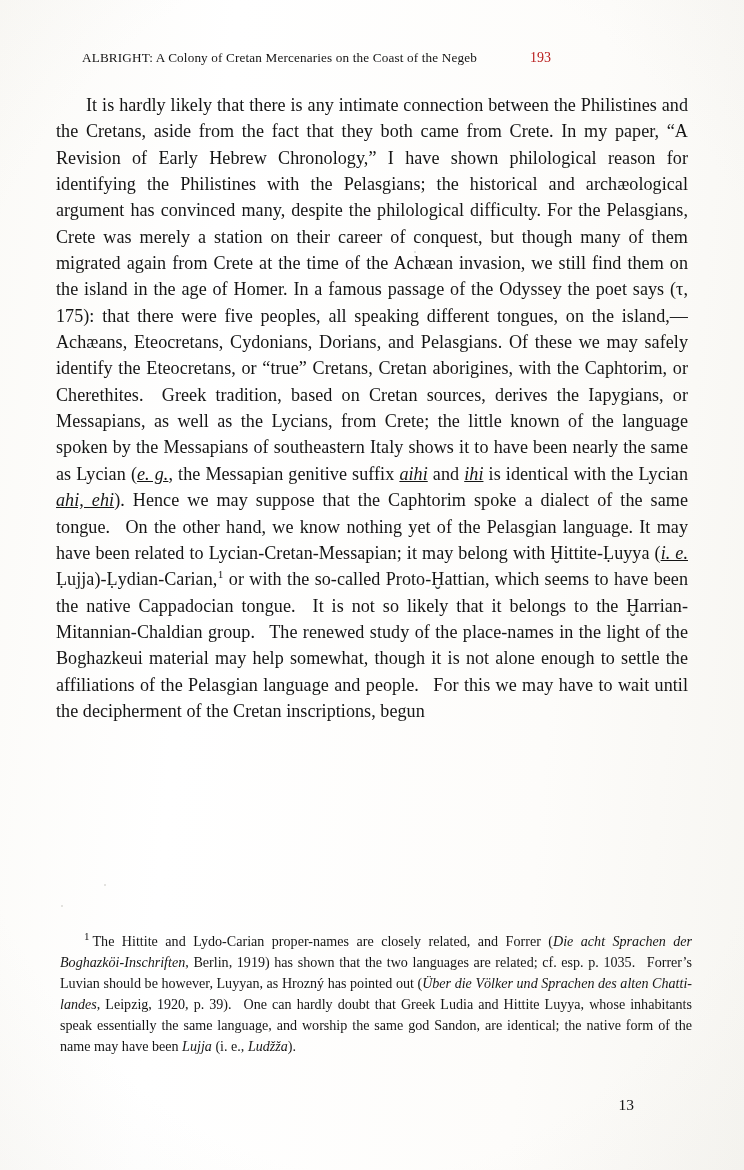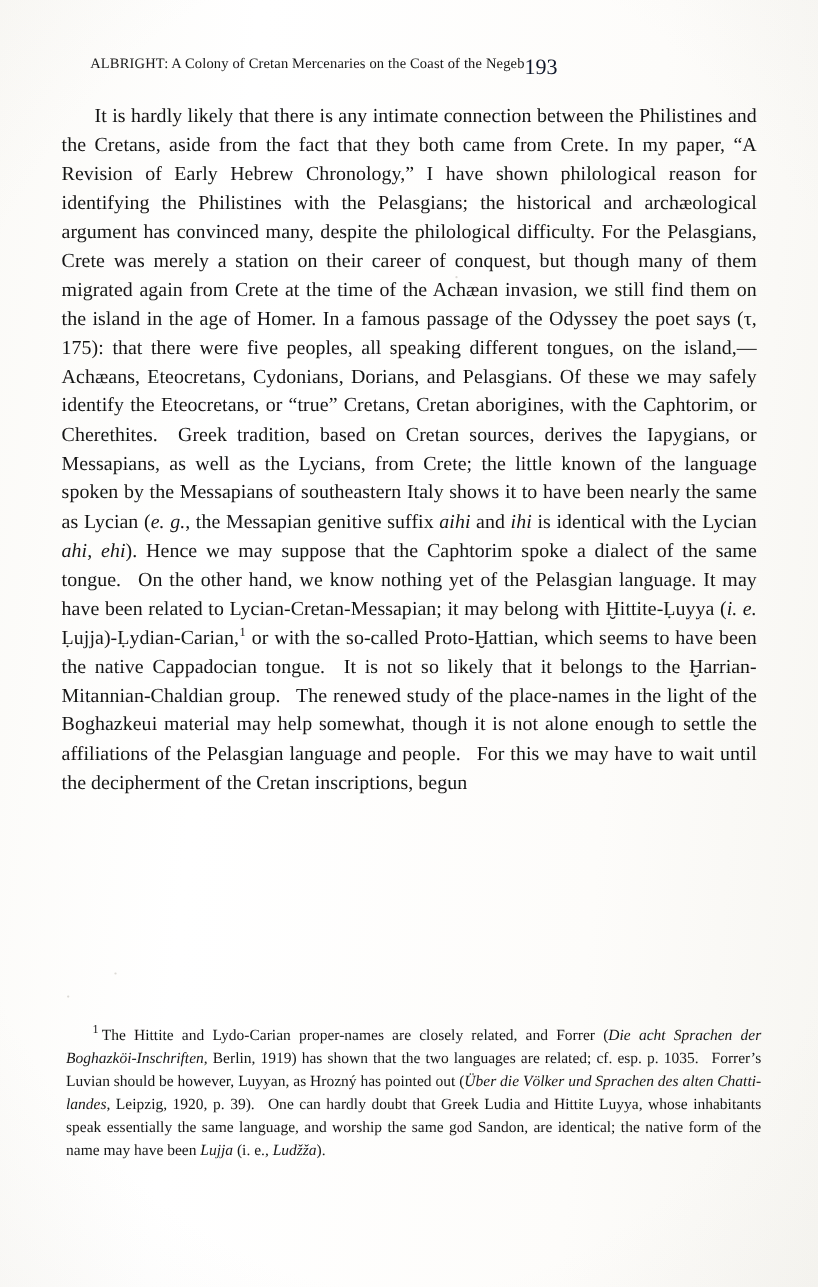--- a/index.html
+++ b/index.html
@@ -37,52 +37,54 @@
     height: 1170px;
   }
 
   
   .running-head {
     position: absolute;
     top: 50px;
     left: 26px;
     right: 0;
     display: flex;
-    align-items: flex-start;
+    align-items: flex-end;
     justify-content: flex-start;
     white-space: nowrap;
+    gap: 27px;
   }
   .running-head .rh-title {
     font-size: 13.2px;
     letter-spacing: 0.15px;
     color: #141414;
   }
   .running-head .rh-folio {
-    font-size: 20px;
-    color: #0f172a;
+    font-size: 14px;
+    margin-left: 26px;
+    color: #b91c1c;
   }
 
   
   .body-block {
     position: absolute;
     top: 92px;
     left: 0;
     width: 632px;
     font-size: 18.1px;
     line-height: 26.35px;
     text-align: justify;
     text-justify: inter-word;
     color: #151515;
     letter-spacing: 0.05px;
   }
   .body-block p {
     margin: 0;
     text-indent: 30px;
   }
-  .body-block i, .fn i { font-style: italic; }
+  .body-block i, .fn i { font-style: italic; text-decoration: underline; }
   sup.fnref {
     font-size: 0.62em;
     vertical-align: super;
     line-height: 0;
     margin-left: 0.5px;
   }
 
   
   .footnote {
     position: absolute;
@@ -137,19 +139,20 @@
     </div>
 
     <div class="body-block">
       <p id="body-paragraph"><span>It is hardly likely that there is any intimate connection between the Philistines and the Cretans, aside from the fact that they both came from Crete. In my paper, “A Revision of Early Hebrew Chronology,” I have shown philological reason for identifying the Philistines with the Pelasgians; the historical and archæological argument has convinced many, despite the philological difficulty. For the Pelasgians, Crete was merely a station on their career of conquest, but though many of them migrated again from Crete at the time of the Achæan invasion, we still find them on the island in the age of Homer. In a famous passage of the Odyssey the poet says (τ, 175): that there were five peoples, all speaking different tongues, on the island,—Achæans, Eteocretans, Cydonians, Dorians, and Pelasgians. Of these we may safely identify the Eteocretans, or “true” Cretans, Cretan aborigines, with the Caphtorim, or Cherethites.  Greek tradition, based on Cretan sources, derives the Iapygians, or Messapians, as well as the Lycians, from Crete; the little known of the language spoken by the Messapians of southeastern Italy shows it to have been nearly the same as Lycian (</span><i>e. g.</i><span>, the Messapian genitive suffix </span><i>aihi</i><span> and </span><i>ihi</i><span> is identical with the Lycian </span><i>ahi, ehi</i><span>). Hence we may suppose that the Caphtorim spoke a dialect of the same tongue.  On the other hand, we know nothing yet of the Pelasgian language. It may have been related to Lycian-Cretan-Messapian; it may belong with Ḫittite-Ḷuyya (</span><i>i. e.</i><span> Ḷujja)-Ḷydian-Carian,</span><sup class="fnref">1</sup><span> or with the so-called Proto-Ḫattian, which seems to have been the native Cappadocian tongue.  It is not so likely that it belongs to the Ḫarrian-Mitannian-Chaldian group.  The renewed study of the place-names in the light of the Boghazkeui material may help somewhat, though it is not alone enough to settle the affiliations of the Pelasgian language and people.  For this we may have to wait until the decipherment of the Cretan inscriptions, begun</span></p>
     </div>
 
     <div class="footnote">
       <p id="footnote-text"><span class="fn-marker">1</span><span>The Hittite and Lydo-Carian proper-names are closely related, and Forrer (</span><i>Die acht Sprachen der Boghazköi-Inschriften</i><span>, Berlin, 1919) has shown that the two languages are related; cf. esp. p. 1035.  Forrer’s Luvian should be however, Luyyan, as Hrozný has pointed out (</span><i>Über die Völker und Sprachen des alten Chatti-landes</i><span>, Leipzig, 1920, p. 39).  One can hardly doubt that Greek Ludia and Hittite Luyya, whose inhabitants speak essentially the same language, and worship the same god Sandon, are identical; the native form of the name may have been </span><i>Lujja</i><span> (i. e., </span><i>Ludžža</i><span>).</span></p>
     </div>
 
+    <div class="signature">13</div>
   </div>
 
   <span class="speckle" style="left:61px;top:905px;width:2px;height:2px;"></span>
   <span class="speckle" style="left:104px;top:884px;width:2px;height:2px;"></span>
   <span class="speckle" style="left:414px;top:251px;width:2px;height:2px;"></span>
   <span class="speckle" style="left:515px;top:285px;width:2px;height:2px;"></span>
 </div>
 
 </body></html>

